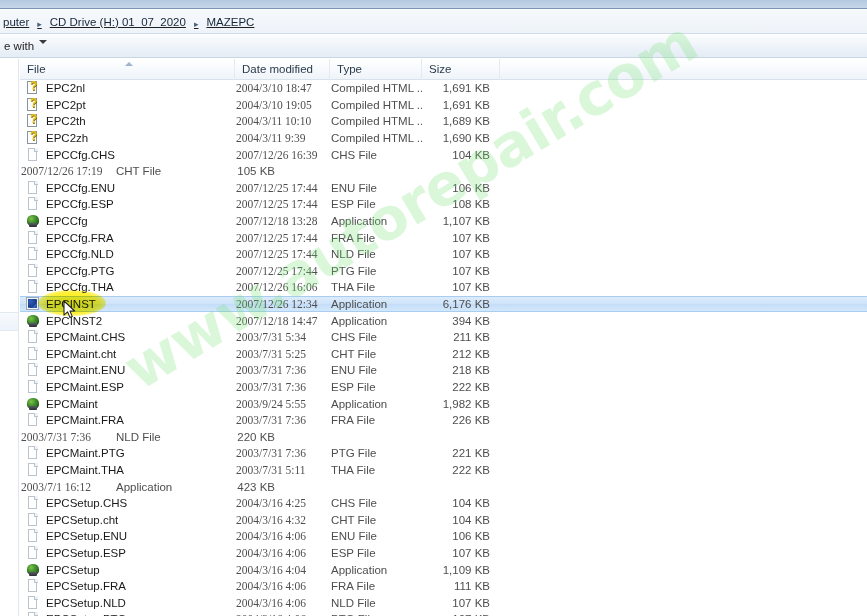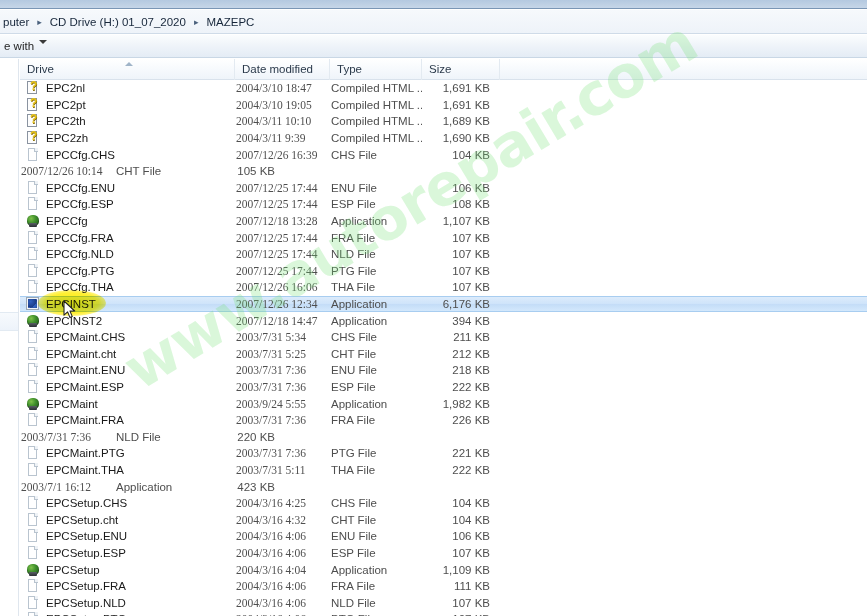--- a/index.html
+++ b/index.html
@@ -305,21 +305,21 @@
     white-space: nowrap;
     user-select: none;
   }
 </style>
 </head>
 <body>
 
 <div id="aero-top"></div>
 
 <div id="address-bar">
-  <div id="breadcrumb" style="display:flex;align-items:center;">
+  <div id="breadcrumb" style="display:flex;align-items:flex-end;text-decoration:underline;">
       <span class="crumb">puter</span>
       <span class="crumb-sep">▸</span>
       <span class="crumb">CD Drive (H:) 01_07_2020</span>
       <span class="crumb-sep">▸</span>
       <span class="crumb">MAZEPC</span>
     </div>
 </div>
 
 <div id="command-bar">
   <div id="command-items" style="display:flex;align-items:center;">
@@ -329,21 +329,21 @@
       </div>
     </div>
 </div>
 
 <div id="nav-pane">
   <div id="nav-pane-item"></div>
 </div>
 
 <div id="col-header">
   <div class="col-h name">
-    <span>Drive</span>
+    <span>File</span>
     <span id="sort-arrow"></span>
   </div>
   <div class="col-h date">
     <span>Date modified</span>
   </div>
   <div class="col-h type">
     <span>Type</span>
   </div>
   <div class="col-h size">
     <span>Size</span>
@@ -391,21 +391,21 @@
     <div class="row">
       <div class="cell c-name">
         <span class="icon ico-file"></span>
         <span>EPCCfg.CHS</span>
       </div>
       <div class="cell c-date">2007/12/26 16:39</div>
       <div class="cell c-type">CHS File</div>
       <div class="cell c-size">104 KB</div>
     </div>
     <div class="row">
-      <div class="cell c-date">2007/12/26 10:14</div>
+      <div class="cell c-date">2007/12/26 17:19</div>
       <div class="cell c-type">CHT File</div>
       <div class="cell c-size">105 KB</div>
     </div>
     <div class="row">
       <div class="cell c-name">
         <span class="icon ico-file"></span>
         <span>EPCCfg.ENU</span>
       </div>
       <div class="cell c-date">2007/12/25 17:44</div>
       <div class="cell c-type">ENU File</div>

